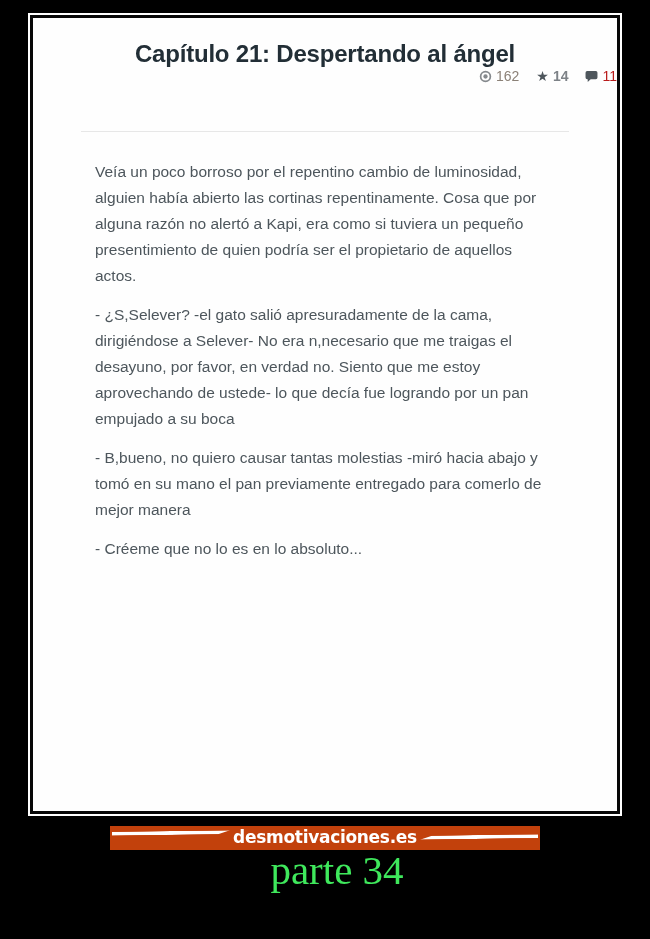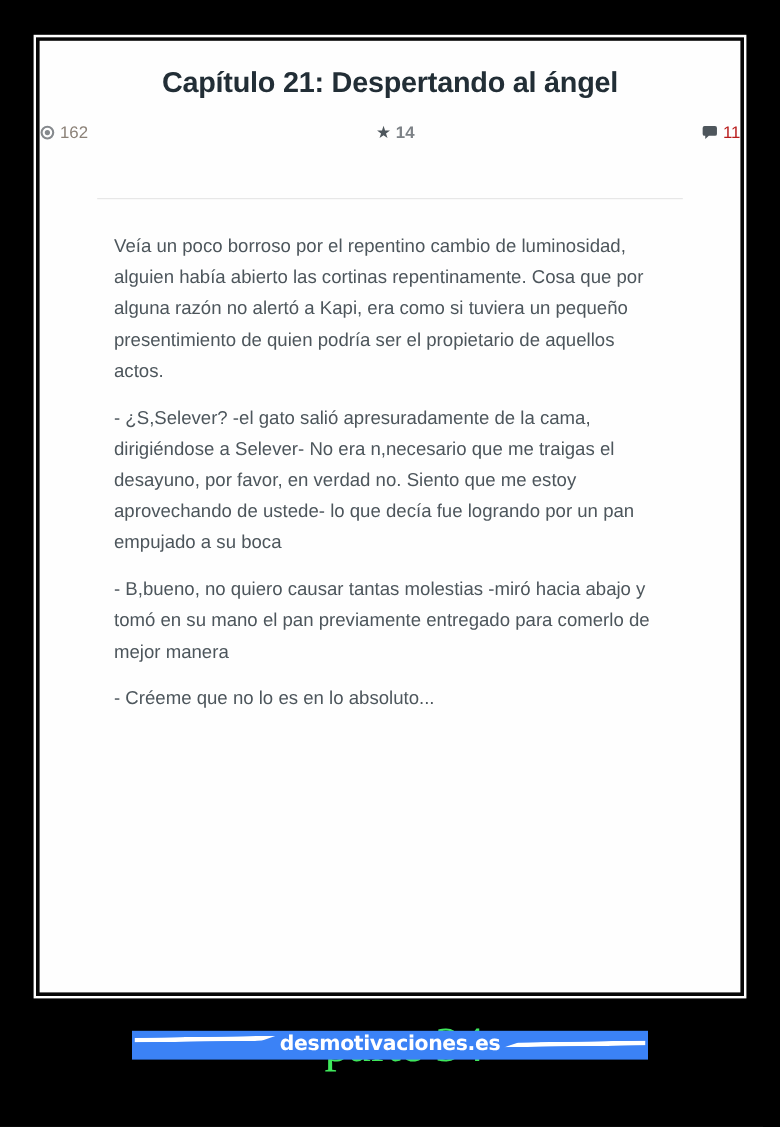--- a/index.html
+++ b/index.html
@@ -7,42 +7,41 @@
   body {
     width:650px; height:939px;
     position:relative;
     overflow:hidden;
     font-family:"Liberation Sans", sans-serif;
   }
 
   
   .story-card {
     position:absolute;
-    left:30px; top:31px;
+    left:30px; top:15px;
     width:590px; height:799px;
     background:#fefefe;
     border:3px solid #070707;
     outline:2px solid #ffffff;
     overflow:hidden;
   }
 
   .chapter-title {
     margin-top:22px;
     text-align:center;
     font-size:24px;
     font-weight:bold;
     letter-spacing:-0.2px;
     color:#222e36;
   }
 
   
   .stats-row {
-    margin-top:18px;
     display:flex;
-    justify-content:space-between;
+    justify-content:flex-end;
     align-items:center;
     gap:17px;
     font-size:14px;
   }
   .stat {
     display:inline-flex;
     align-items:center;
     gap:4px;
   }
   .stat .icon { display:inline-flex; align-items:center; }
@@ -67,23 +66,23 @@
     padding:0 60px 0 62px;
     font-size:15.5px;
     line-height:26px;
     color:#4d565c;
   }
   .story-body p { margin-bottom:13px; }
 
   
   .watermark-band {
     position:absolute;
-    left:110px; top:859px;
+    left:110px; top:826px;
     width:430px; height:24px;
-    background:#3b82f6;
+    background:#c2410c;
     z-index:5;
   }
   .wm-line {
     position:absolute;
     background:#fff;
     height:4px;
   }
   .wm-line.left {
     left:2px; top:5px; width:118px;
     clip-path:polygon(0 0, 100% 0, calc(100% - 12px) 100%, 0 100%);

